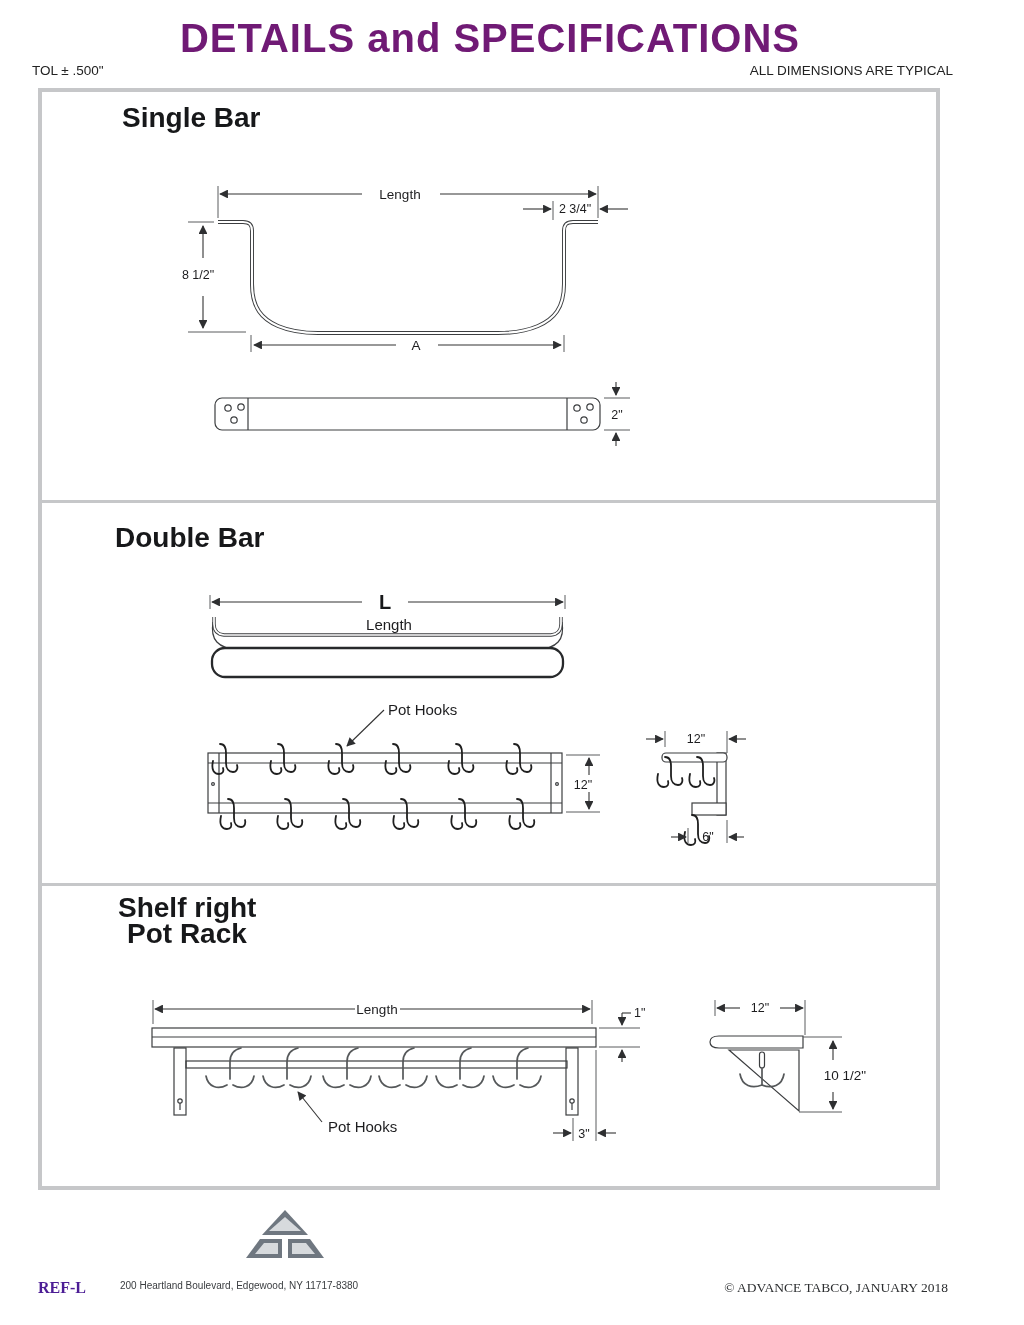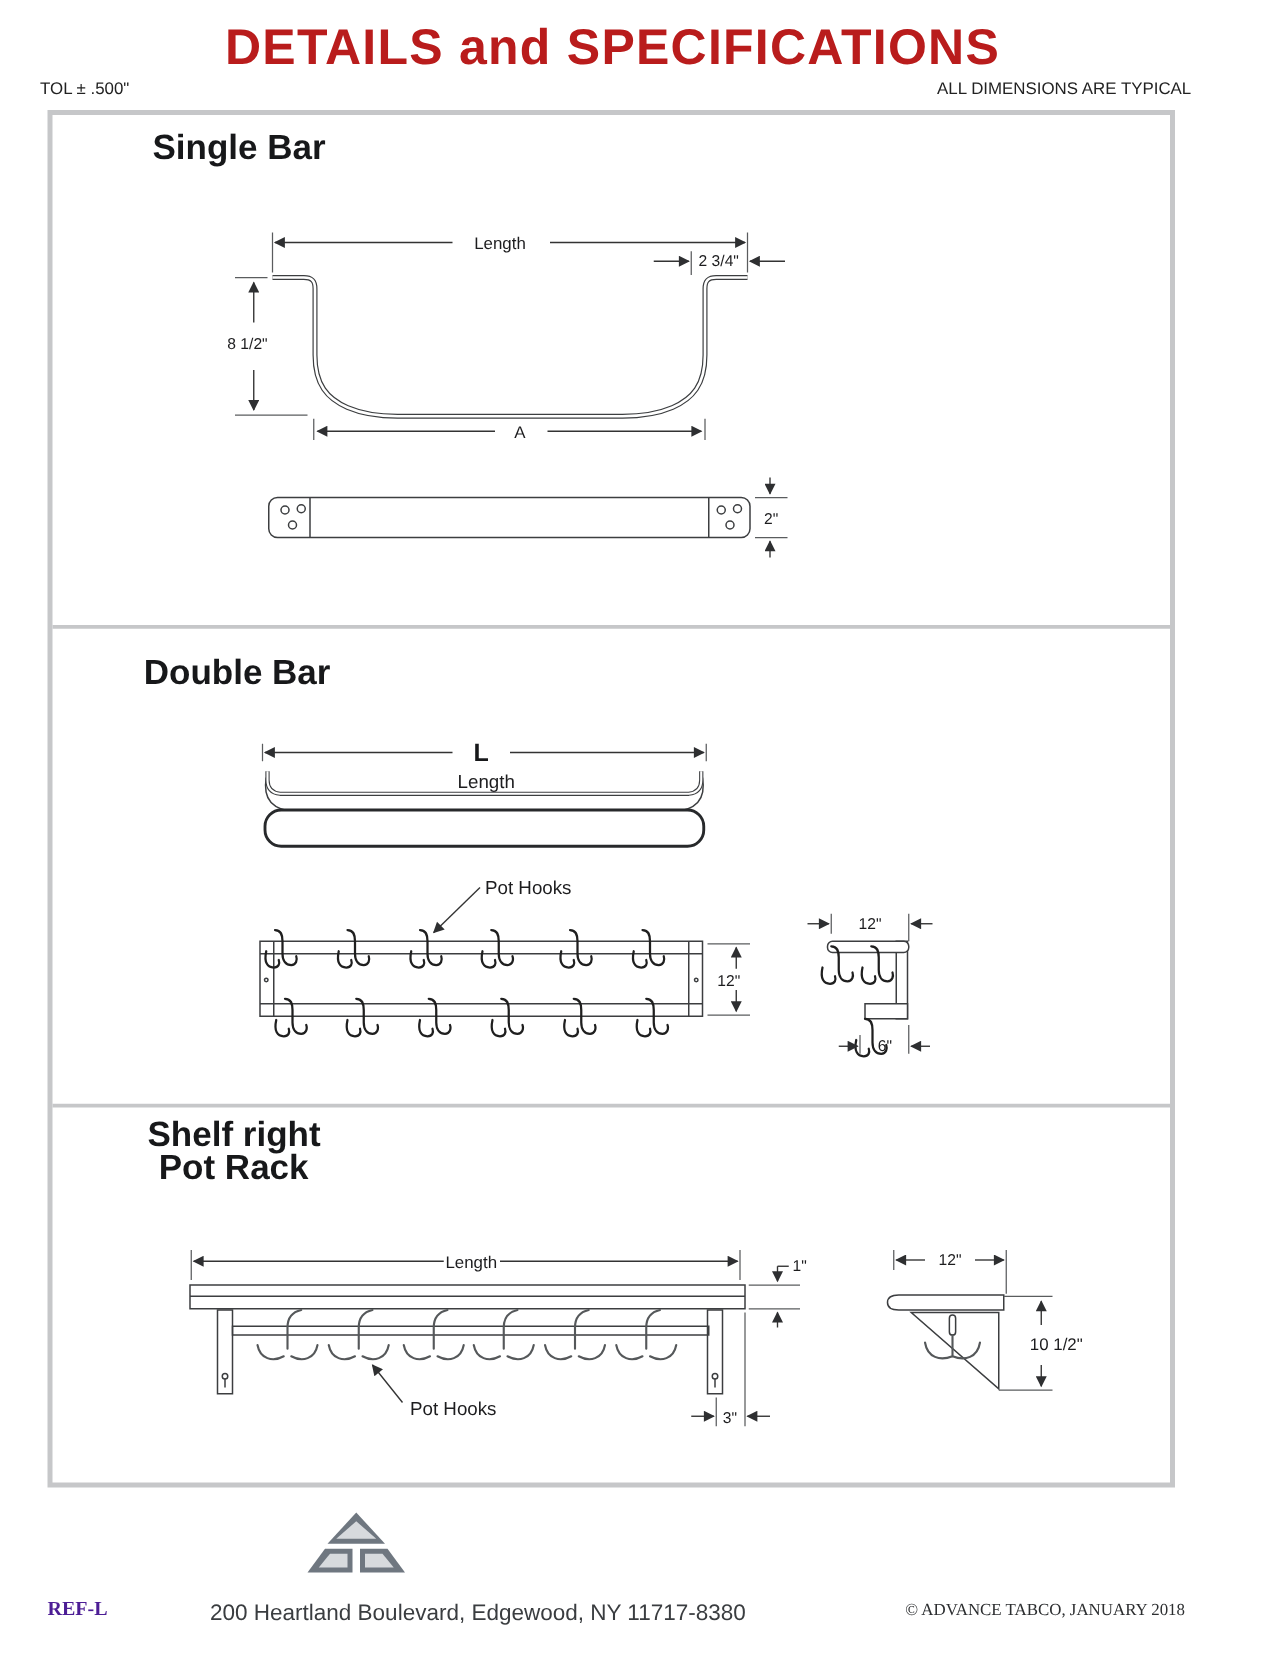--- a/index.html
+++ b/index.html
@@ -1,19 +1,19 @@
 <!DOCTYPE html>
 <html><head>
 <meta charset="utf-8">
 <style>
   html,body{margin:0;padding:0;background:#fff;}
   .page{position:relative;width:1024px;height:1325px;background:#fff;overflow:hidden;
         font-family:"Liberation Sans", sans-serif;color:#1d1d1f;}
   .doc-title{position:absolute;left:0;top:16px;width:980px;text-align:center;
-             font-size:40px;font-weight:bold;letter-spacing:1px;color:#b91c1c;}
+             font-size:40px;font-weight:bold;letter-spacing:1px;color:#701a75;}
   .tol-note{position:absolute;left:32px;top:63px;font-size:13.5px;color:#222;}
   .dim-note{position:absolute;top:63px;right:71px;font-size:13.5px;color:#222;}
   .main-box{position:absolute;left:38px;top:88px;width:894px;height:1094px;
             border:4px solid #c6c7c9;background:#fff;}
   .divider{position:absolute;left:0;width:894px;height:3px;background:#c6c7c9;}
   .sec-title{position:absolute;font-size:28px;font-weight:bold;color:#17181a;line-height:1.05;}
   svg.overlay{position:absolute;left:0;top:0;pointer-events:none;}
   .ext{stroke:#5a5c5e;stroke-width:1;fill:none;}
   .dim{stroke:#333;stroke-width:1.1;fill:none;}
   .draw{stroke:#3c3e40;stroke-width:1.2;fill:none;}
@@ -23,21 +23,21 @@
   .raild{stroke:#3c3e40;stroke-width:3.4;fill:none;}
   .railw{stroke:#fff;stroke-width:1.7;fill:none;}
   .hook{stroke:#1f1f1f;stroke-width:1.8;fill:none;stroke-linecap:round;}
   .hookf{stroke:#55585a;stroke-width:1.7;fill:none;stroke-linecap:round;}
   text.dimtxt{font-family:"Liberation Sans",sans-serif;font-size:12.5px;fill:#1d1d1f;}
   text.dimtxt2{font-family:"Liberation Sans",sans-serif;font-size:13.5px;fill:#1d1d1f;}
   text.biglbl{font-family:"Liberation Sans",sans-serif;font-size:20px;font-weight:bold;fill:#17181a;}
   text.lbl{font-family:"Liberation Sans",sans-serif;font-size:15px;fill:#1d1d1f;}
   .footer-ref{position:absolute;left:38px;top:1279px;font-family:"Liberation Serif",serif;
               font-weight:bold;font-size:16px;color:#4c1d95;}
-  .footer-addr{position:absolute;left:120px;top:1280px;font-size:18px;color:#3a3d40;margin-left:48px;}
+  .footer-addr{position:absolute;left:120px;top:1280px;font-size:10px;color:#3a3d40;}
   .footer-disc{position:absolute;left:598px;top:1237px;width:356px;font-size:13.5px;
                line-height:1.05;color:#2c2e30;}
   .footer-copy{position:absolute;top:1280px;right:76px;font-size:13.5px;color:#2c2e30;font-family:Liberation Serif, serif;}
   .logo-wrap{position:absolute;left:238px;top:1208px;width:114px;text-align:center;}
   .logo-name{font-size:16.5px;font-weight:bold;color:#27496d;letter-spacing:-0.3px;
              border-bottom:2px solid #27496d;padding-bottom:1px;}
   .logo-tag{font-size:6.5px;color:#9aa0a5;letter-spacing:1.2px;margin-top:1px;}
 </style>
 </head>
 <body>

